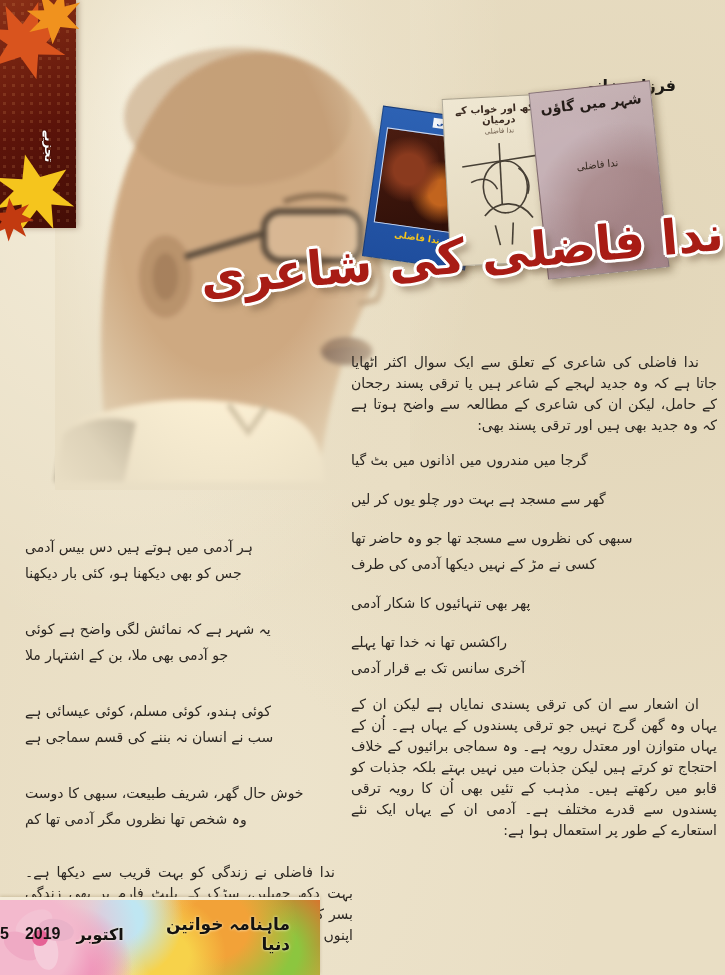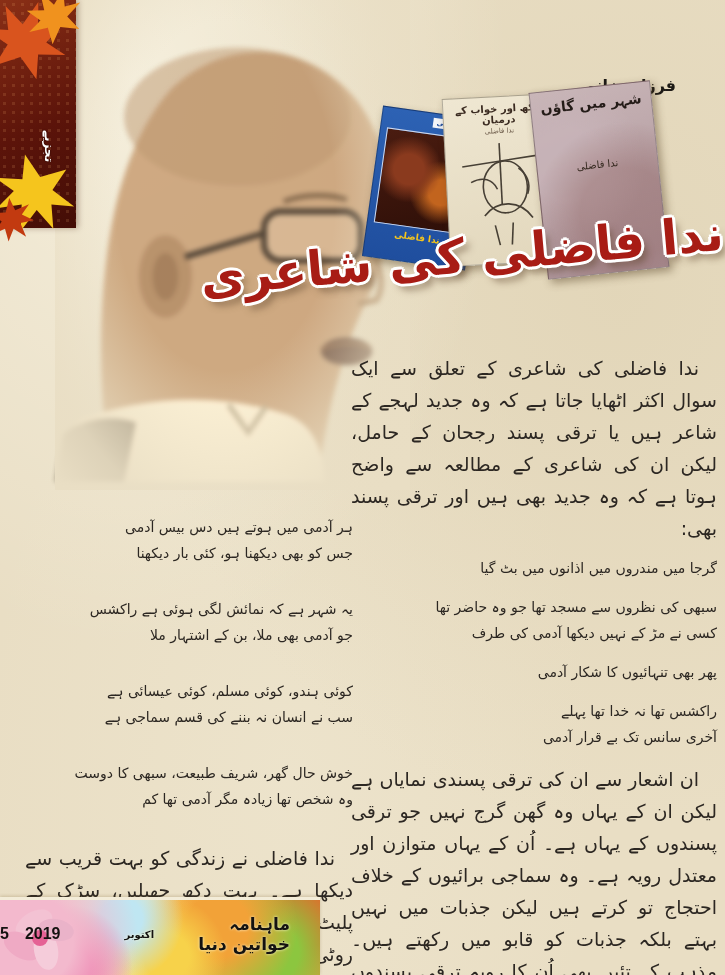--- a/index.html
+++ b/index.html
@@ -88,23 +88,23 @@
     text-shadow:
       -2px -2px 0 #fff, 2px -2px 0 #fff, -2px 2px 0 #fff, 2px 2px 0 #fff,
       -3px 0 0 #fff, 3px 0 0 #fff, 0 3px 0 #fff, 0 -3px 0 #fff,
       5px 7px 7px rgba(95,70,45,.5);
     white-space:nowrap; z-index:4;
   }
 
   
   .col { position:absolute; color:#2c2722; }
   .col-right { right:8px; top:352px; width:366px; }
-  .col-left  { right:372px; top:514px; width:328px; }
-  .para { font-size:19px; line-height:32px; text-align:justify; text-indent:18px; }
-  .couplet { text-align:right; margin:11px 0 13px; font-size:14px; line-height:26px; }
+  .col-left  { right:372px; top:534px; width:328px; }
+  .para { font-size:14px; line-height:21px; text-align:justify; text-indent:18px; }
+  .couplet { text-align:left; margin:11px 0 13px; font-size:14px; line-height:26px; }
   .col-left .couplet { margin:0 0 30px; }
   .couplet .ln { display:block; }
 
   
   .footer-strip {
     position:absolute; left:0; top:897px; width:320px; height:78px;
     background:
       radial-gradient(circle at 8% 55%,  #f3b9cd 0 16%, rgba(243,185,205,0) 38%),
       radial-gradient(circle at 22% 90%, #ea5f9d 0 8%,  rgba(234,95,157,0) 24%),
       radial-gradient(circle at 38% 25%, #bfe6f2 0 10%, rgba(191,230,242,0) 30%),
@@ -115,21 +115,21 @@
       linear-gradient(90deg,#cde9f0 0%, #f8eeba 35%, #f6c94e 70%, #ecc148 100%);
     border-top:3px solid #f3ecd8;
     box-shadow:0 -1px 3px rgba(120,90,40,.25);
   }
   .footer-strip .petals { position:absolute; left:4px; top:2px; }
   .footer-row {
     position:absolute; top:14px; right:30px; display:flex; direction:rtl;
     align-items:center; gap:16px; color:#141210;
   }
   .footer-row .mag  { font-size:17px; font-weight:bold; text-shadow:0 0 3px rgba(255,255,230,.9); }
-  .footer-row .mon  { font-size:10px; font-weight:bold; text-shadow:0 0 3px rgba(255,255,230,.9);margin-left:48px; }
+  .footer-row .mon  { font-size:16px; font-weight:bold; text-shadow:0 0 3px rgba(255,255,230,.9); }
   .footer-row .num  { font-family:"Liberation Sans", sans-serif; font-size:16px; font-weight:bold; }
 </style>
 </head>
 <body>
 
 <div class="page">
 
   <div class="portrait">
     <svg viewBox="0 0 360 480">
       <path d="M55 470 C38 340 42 170 115 85 C165 32 252 28 305 92 C342 140 348 205 332 255 C322 288 308 310 298 340 C288 372 278 400 268 470 Z" fill="#c79a72"></path>
@@ -198,20 +198,21 @@
   </div>
 
   <div class="headline">ندا فاضلی کی شاعری</div>
 
   <div class="col col-right">
     <p class="para">ندا فاضلی کی شاعری کے تعلق سے ایک سوال اکثر اٹھایا جاتا ہے کہ وہ جدید لہجے کے شاعر ہیں یا ترقی پسند رجحان کے حامل، لیکن ان کی شاعری کے مطالعہ سے واضح ہوتا ہے کہ وہ جدید بھی ہیں اور ترقی پسند بھی:</p>
     <div class="couplet">
       <span class="ln">گرجا میں مندروں میں اذانوں میں بٹ گیا</span>
     </div>
     <div class="couplet">
+      <span class="ln">گھر سے مسجد ہے بہت دور چلو یوں کر لیں</span>
     </div>
     <div class="couplet">
       <span class="ln">سبھی کی نظروں سے مسجد تھا جو وہ حاضر تھا</span>
       <span class="ln">کسی نے مڑ کے نہیں دیکھا آدمی کی طرف</span>
     </div>
     <div class="couplet">
       <span class="ln">پھر بھی تنہائیوں کا شکار آدمی</span>
     </div>
     <div class="couplet">
       <span class="ln">راکشس تھا نہ خدا تھا پہلے</span>
@@ -219,30 +220,30 @@
     </div>
     <p class="para">ان اشعار سے ان کی ترقی پسندی نمایاں ہے لیکن ان کے یہاں وہ گھن گرج نہیں جو ترقی پسندوں کے یہاں ہے۔ اُن کے یہاں متوازن اور معتدل رویہ ہے۔ وہ سماجی برائیوں کے خلاف احتجاج تو کرتے ہیں لیکن جذبات میں نہیں بہتے بلکہ جذبات کو قابو میں رکھتے ہیں۔ مذہب کے تئیں بھی اُن کا رویہ ترقی پسندوں سے قدرے مختلف ہے۔ آدمی ان کے یہاں ایک نئے استعارے کے طور پر استعمال ہوا ہے:</p>
   </div>
 
   <div class="col col-left">
     <div class="couplet">
       <span class="ln">ہر آدمی میں ہوتے ہیں دس بیس آدمی</span>
       <span class="ln">جس کو بھی دیکھنا ہو، کئی بار دیکھنا</span>
     </div>
     <div class="couplet">
-      <span class="ln">یہ شہر ہے کہ نمائش لگی ہوئی ہے راکشس</span>
+      <span class="ln">یہ شہر ہے کہ نمائش لگی واضح ہے کوئی</span>
       <span class="ln">جو آدمی بھی ملا، بن کے اشتہار ملا</span>
     </div>
     <div class="couplet">
       <span class="ln">کوئی ہندو، کوئی مسلم، کوئی عیسائی ہے</span>
       <span class="ln">سب نے انسان نہ بننے کی قسم سماجی ہے</span>
     </div>
     <div class="couplet">
       <span class="ln">خوش حال گھر، شریف طبیعت، سبھی کا دوست</span>
-      <span class="ln">وہ شخص تھا زیادہ مگر آدمی تھا کم</span>
+      <span class="ln">وہ شخص تھا نظروں مگر آدمی تھا کم</span>
     </div>
     <p class="para">ندا فاضلی نے زندگی کو بہت قریب سے دیکھا ہے۔ بہت دکھ جھیلیں، سڑک کے پلیٹ فارم پر بھی زندگی بسر کی۔ روزی روٹی کے لیے در در کی ٹھوکریں کھائیں۔ اپنوں سے بیگانگی بھی محسوس کی۔ رشتوں کو ٹوٹتے</p>
   </div>
 
   <div class="footer-strip">
     <svg class="petals" width="90" height="76" viewBox="0 0 90 76">
       <g opacity=".9">
         <ellipse cx="30" cy="22" rx="20" ry="12" transform="rotate(-30 30 22)" fill="#f4c3d4"></ellipse>
         <ellipse cx="18" cy="44" rx="20" ry="12" transform="rotate(30 18 44)" fill="#efa9c4"></ellipse>
         <ellipse cx="42" cy="48" rx="20" ry="12" transform="rotate(80 42 48)" fill="#f6cfdc"></ellipse>

